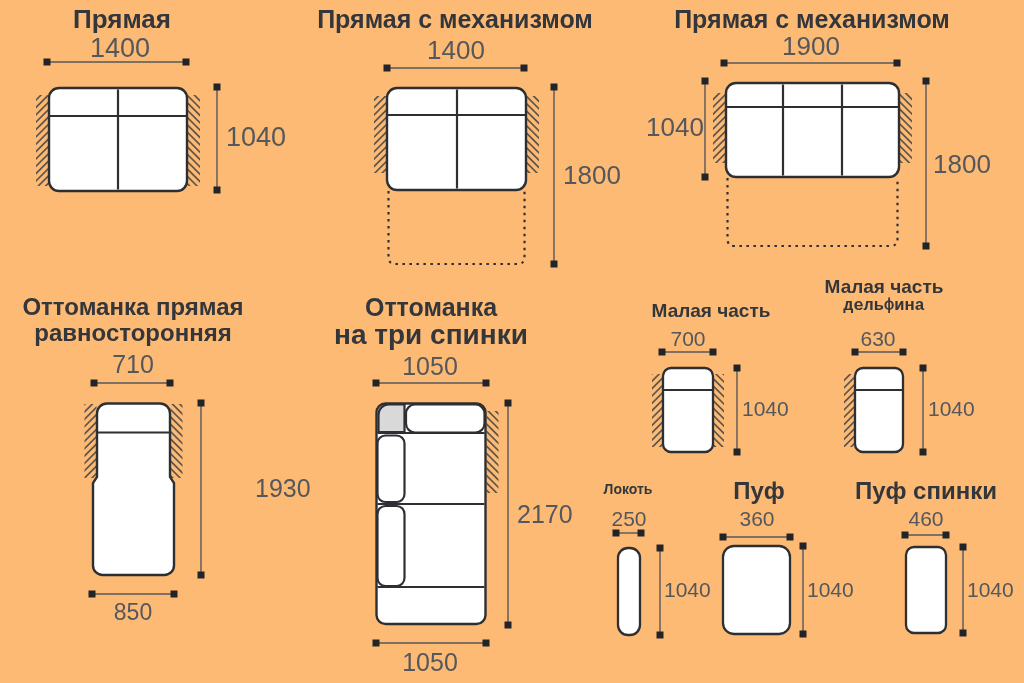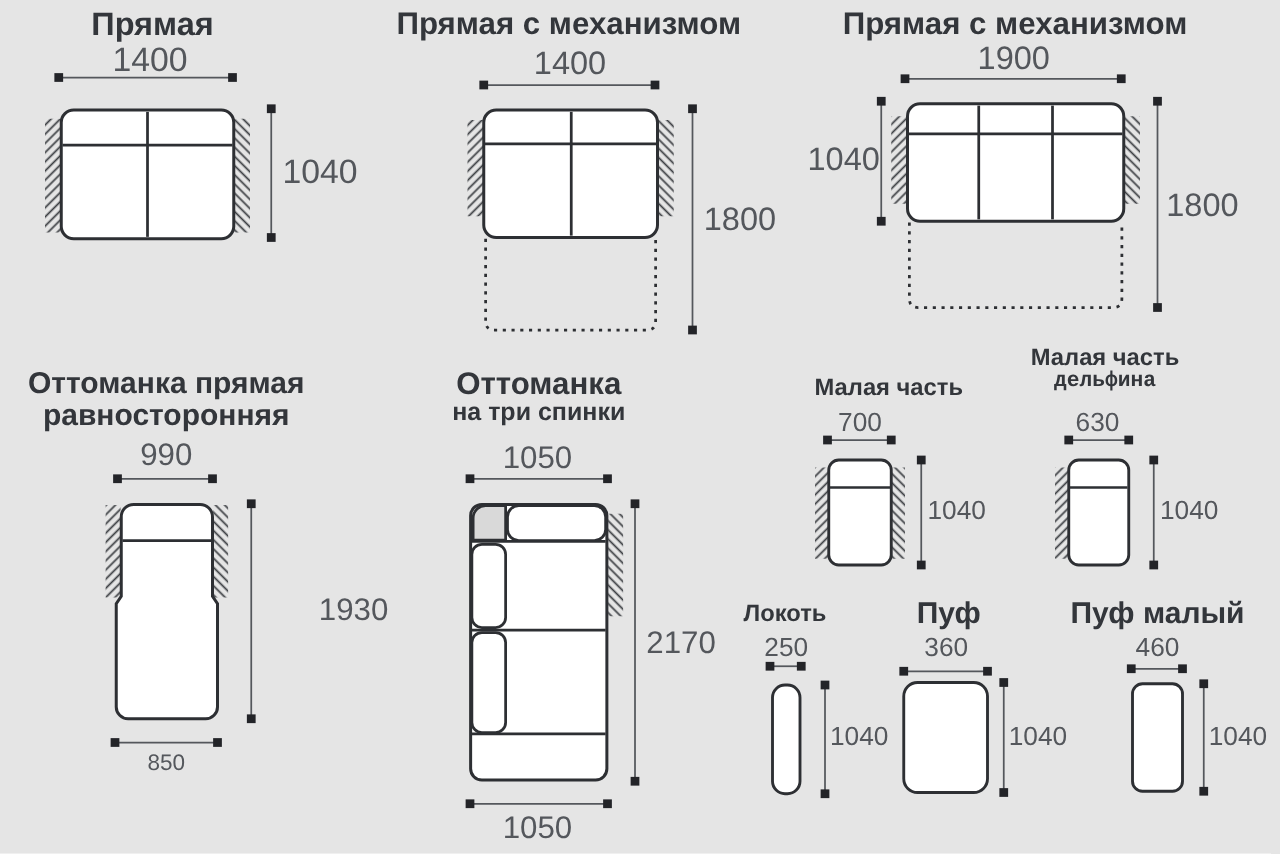--- a/index.html
+++ b/index.html
@@ -1,18 +1,18 @@
 <!DOCTYPE html>
 <html><head>
 <meta charset="utf-8">
 <title>Sofa dimensions diagram</title>
 <style>
   html,body{margin:0;padding:0;background:#ffffff;}
   .canvas{
-    position:relative;width:1024px;height:683px;background:#e5e5e5;
+    position:relative;width:1024px;height:683px;background:#fdba74;
     font-family:"Liberation Sans","DejaVu Sans",sans-serif;overflow:hidden;
   }
   .canvas svg{position:absolute;left:0;top:0;}
   .ttl{position:absolute;color:#33363b;font-weight:700;white-space:nowrap;line-height:1.05;}
   .num{position:absolute;color:#54575c;font-weight:400;white-space:nowrap;line-height:1;}
   .cx{transform:translateX(-50%);}
 </style>
 </head>
 <body>
 
@@ -177,44 +177,44 @@
 <div class="num cx" style="left:456px;top:37px;font-size:26px;">1400</div>
 <div class="num" style="left:563px;top:162px;font-size:26px;">1800</div>
 
 <div class="ttl cx" style="left:812px;top:6px;font-size:25px;">Прямая с механизмом</div>
 <div class="num cx" style="left:811px;top:33px;font-size:26px;">1900</div>
 <div class="num" style="left:646px;top:114px;font-size:26px;">1040</div>
 <div class="num" style="left:933px;top:151px;font-size:26px;">1800</div>
 
 <div class="ttl cx" style="left:133px;top:294px;font-size:24px;">Оттоманка прямая</div>
 <div class="ttl cx" style="left:133px;top:320px;font-size:24px;">равносторонняя</div>
-<div class="num cx" style="left:133px;top:352px;font-size:25px;">990</div>
+<div class="num cx" style="left:133px;top:352px;font-size:25px;">710</div>
 <div class="num" style="left:207px;top:476px;font-size:25px;margin-left:48px;">1930</div>
-<div class="num cx" style="left:133px;top:601px;font-size:18px;">850</div>
+<div class="num cx" style="left:133px;top:601px;font-size:23px;">850</div>
 
 <div class="ttl cx" style="left:431px;top:294px;font-size:25px;">Оттоманка</div>
-<div class="ttl cx" style="left:431px;top:320px;font-size:20px;">на три спинки</div>
+<div class="ttl cx" style="left:431px;top:320px;font-size:28px;">на три спинки</div>
 <div class="num cx" style="left:430px;top:354px;font-size:25px;">1050</div>
 <div class="num" style="left:517px;top:502px;font-size:25px;">2170</div>
 <div class="num cx" style="left:430px;top:650px;font-size:25px;">1050</div>
 
 <div class="ttl cx" style="left:711px;top:301px;font-size:19px;">Малая часть</div>
 <div class="num cx" style="left:688px;top:328px;font-size:21px;">700</div>
 <div class="num" style="left:742px;top:398px;font-size:21px;">1040</div>
 
 <div class="ttl cx" style="left:884px;top:277px;font-size:19px;">Малая часть</div>
 <div class="ttl cx" style="left:884px;top:297px;font-size:17px;font-family:Liberation Mono, monospace;">дельфина</div>
 <div class="num cx" style="left:878px;top:328px;font-size:21px;">630</div>
 <div class="num" style="left:928px;top:398px;font-size:21px;">1040</div>
 
-<div class="ttl cx" style="left:628px;top:482px;font-size:19px;">Локоть</div>
+<div class="ttl cx" style="left:628px;top:482px;font-size:14px;">Локоть</div>
 <div class="num cx" style="left:629px;top:508px;font-size:21px;">250</div>
 <div class="num" style="left:664px;top:579px;font-size:21px;">1040</div>
 
 <div class="ttl cx" style="left:759px;top:478px;font-size:24px;">Пуф</div>
 <div class="num cx" style="left:757px;top:508px;font-size:21px;">360</div>
 <div class="num" style="left:807px;top:579px;font-size:21px;">1040</div>
 
-<div class="ttl cx" style="left:926px;top:478px;font-size:24px;">Пуф малый</div>
+<div class="ttl cx" style="left:926px;top:478px;font-size:24px;">Пуф спинки</div>
 <div class="num cx" style="left:926px;top:508px;font-size:21px;">460</div>
 <div class="num" style="left:967px;top:579px;font-size:21px;">1040</div>
 
 </div>
 
 </body></html>

